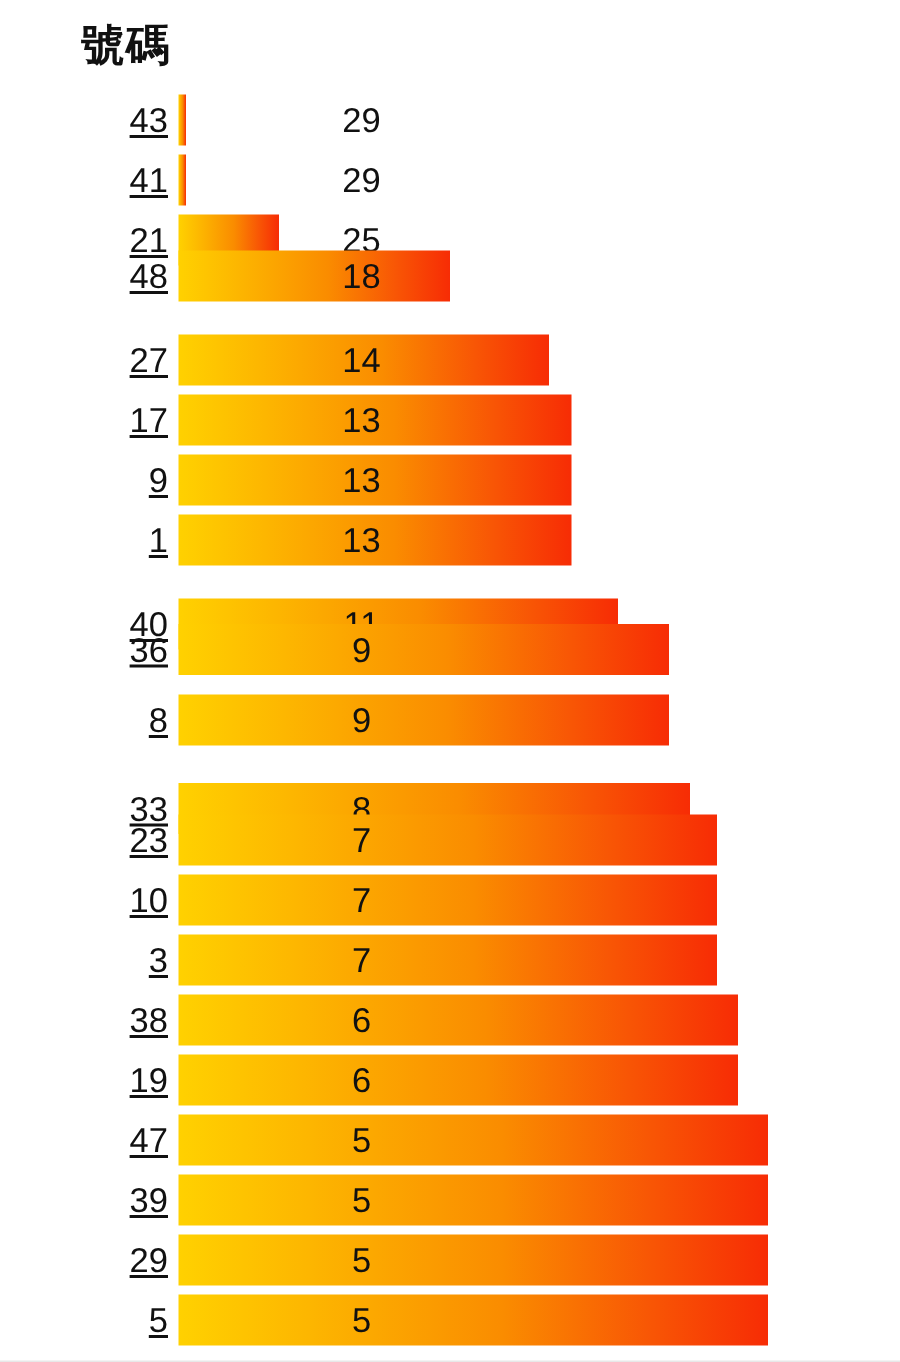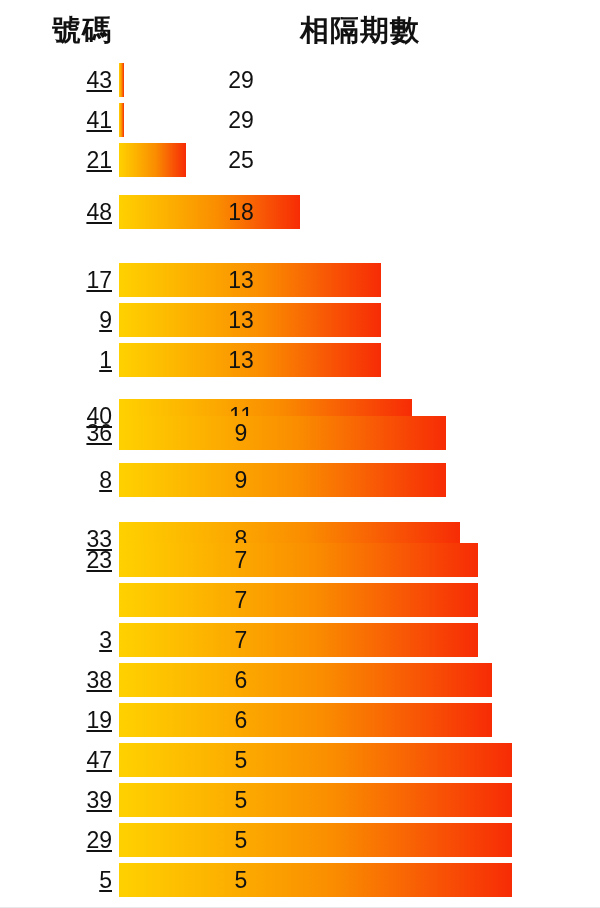--- a/index.html
+++ b/index.html
@@ -35,21 +35,22 @@
     font-size: 29px;
     font-weight: bold;
     letter-spacing: 1px;
     color: #111111;
     top: 11px;
     white-space: nowrap;
   }
   .header-category {
     left: 0;
     width: 112px;
-    text-align: right;
+    text-align: center;
+    padding-left: 28px;
   }
   .header-value {
     left: 240px;
     width: 240px;
     text-align: center;
   }
 
   
   .plot {
     position: absolute;
@@ -110,21 +111,20 @@
     background: #e8e8e8;
   }
 </style>
 </head>
 <body>
 
 <div id="chart-root">
 
   <div class="header-row">
     <div class="header-label header-category">號碼</div>
-    <div class="header-label header-value">相隔期數</div>
   </div>
 
   <div class="plot" id="plot">
       <div class="row" style="top: 0px;">
         <div class="cat-label">43</div>
         <div class="bar-track">
           <div class="bar" style="width: 5px;"></div>
         </div>
         <div class="val-label">29</div>
       </div>
@@ -135,26 +135,33 @@
         </div>
         <div class="val-label">29</div>
       </div>
       <div class="row" style="top: 80px;">
         <div class="cat-label">21</div>
         <div class="bar-track">
           <div class="bar" style="width: 67px;"></div>
         </div>
         <div class="val-label">25</div>
       </div>
-      <div class="row" style="top: 132px;">
+      <div class="row" style="top: 104px;">
         <div class="cat-label">48</div>
         <div class="bar-track">
           <div class="bar" style="width: 181px;"></div>
         </div>
         <div class="val-label">18</div>
+      </div>
+      <div class="row" style="top: 160px;">
+        <div class="cat-label">27</div>
+        <div class="bar-track">
+          <div class="bar" style="width: 247px;"></div>
+        </div>
+        <div class="val-label">14</div>
       </div>
       <div class="row" style="top: 200px;">
         <div class="cat-label">17</div>
         <div class="bar-track">
           <div class="bar" style="width: 262px;"></div>
         </div>
         <div class="val-label">13</div>
       </div>
       <div class="row" style="top: 240px;">
         <div class="cat-label">9</div>
@@ -199,20 +206,21 @@
         <div class="val-label">8</div>
       </div>
       <div class="row" style="top: 480px;">
         <div class="cat-label">23</div>
         <div class="bar-track">
           <div class="bar" style="width: 359px;"></div>
         </div>
         <div class="val-label">7</div>
       </div>
       <div class="row" style="top: 520px;">
+        <div class="cat-label">10</div>
         <div class="bar-track">
           <div class="bar" style="width: 359px;"></div>
         </div>
         <div class="val-label">7</div>
       </div>
       <div class="row" style="top: 560px;">
         <div class="cat-label">3</div>
         <div class="bar-track">
           <div class="bar" style="width: 359px;"></div>
         </div>

